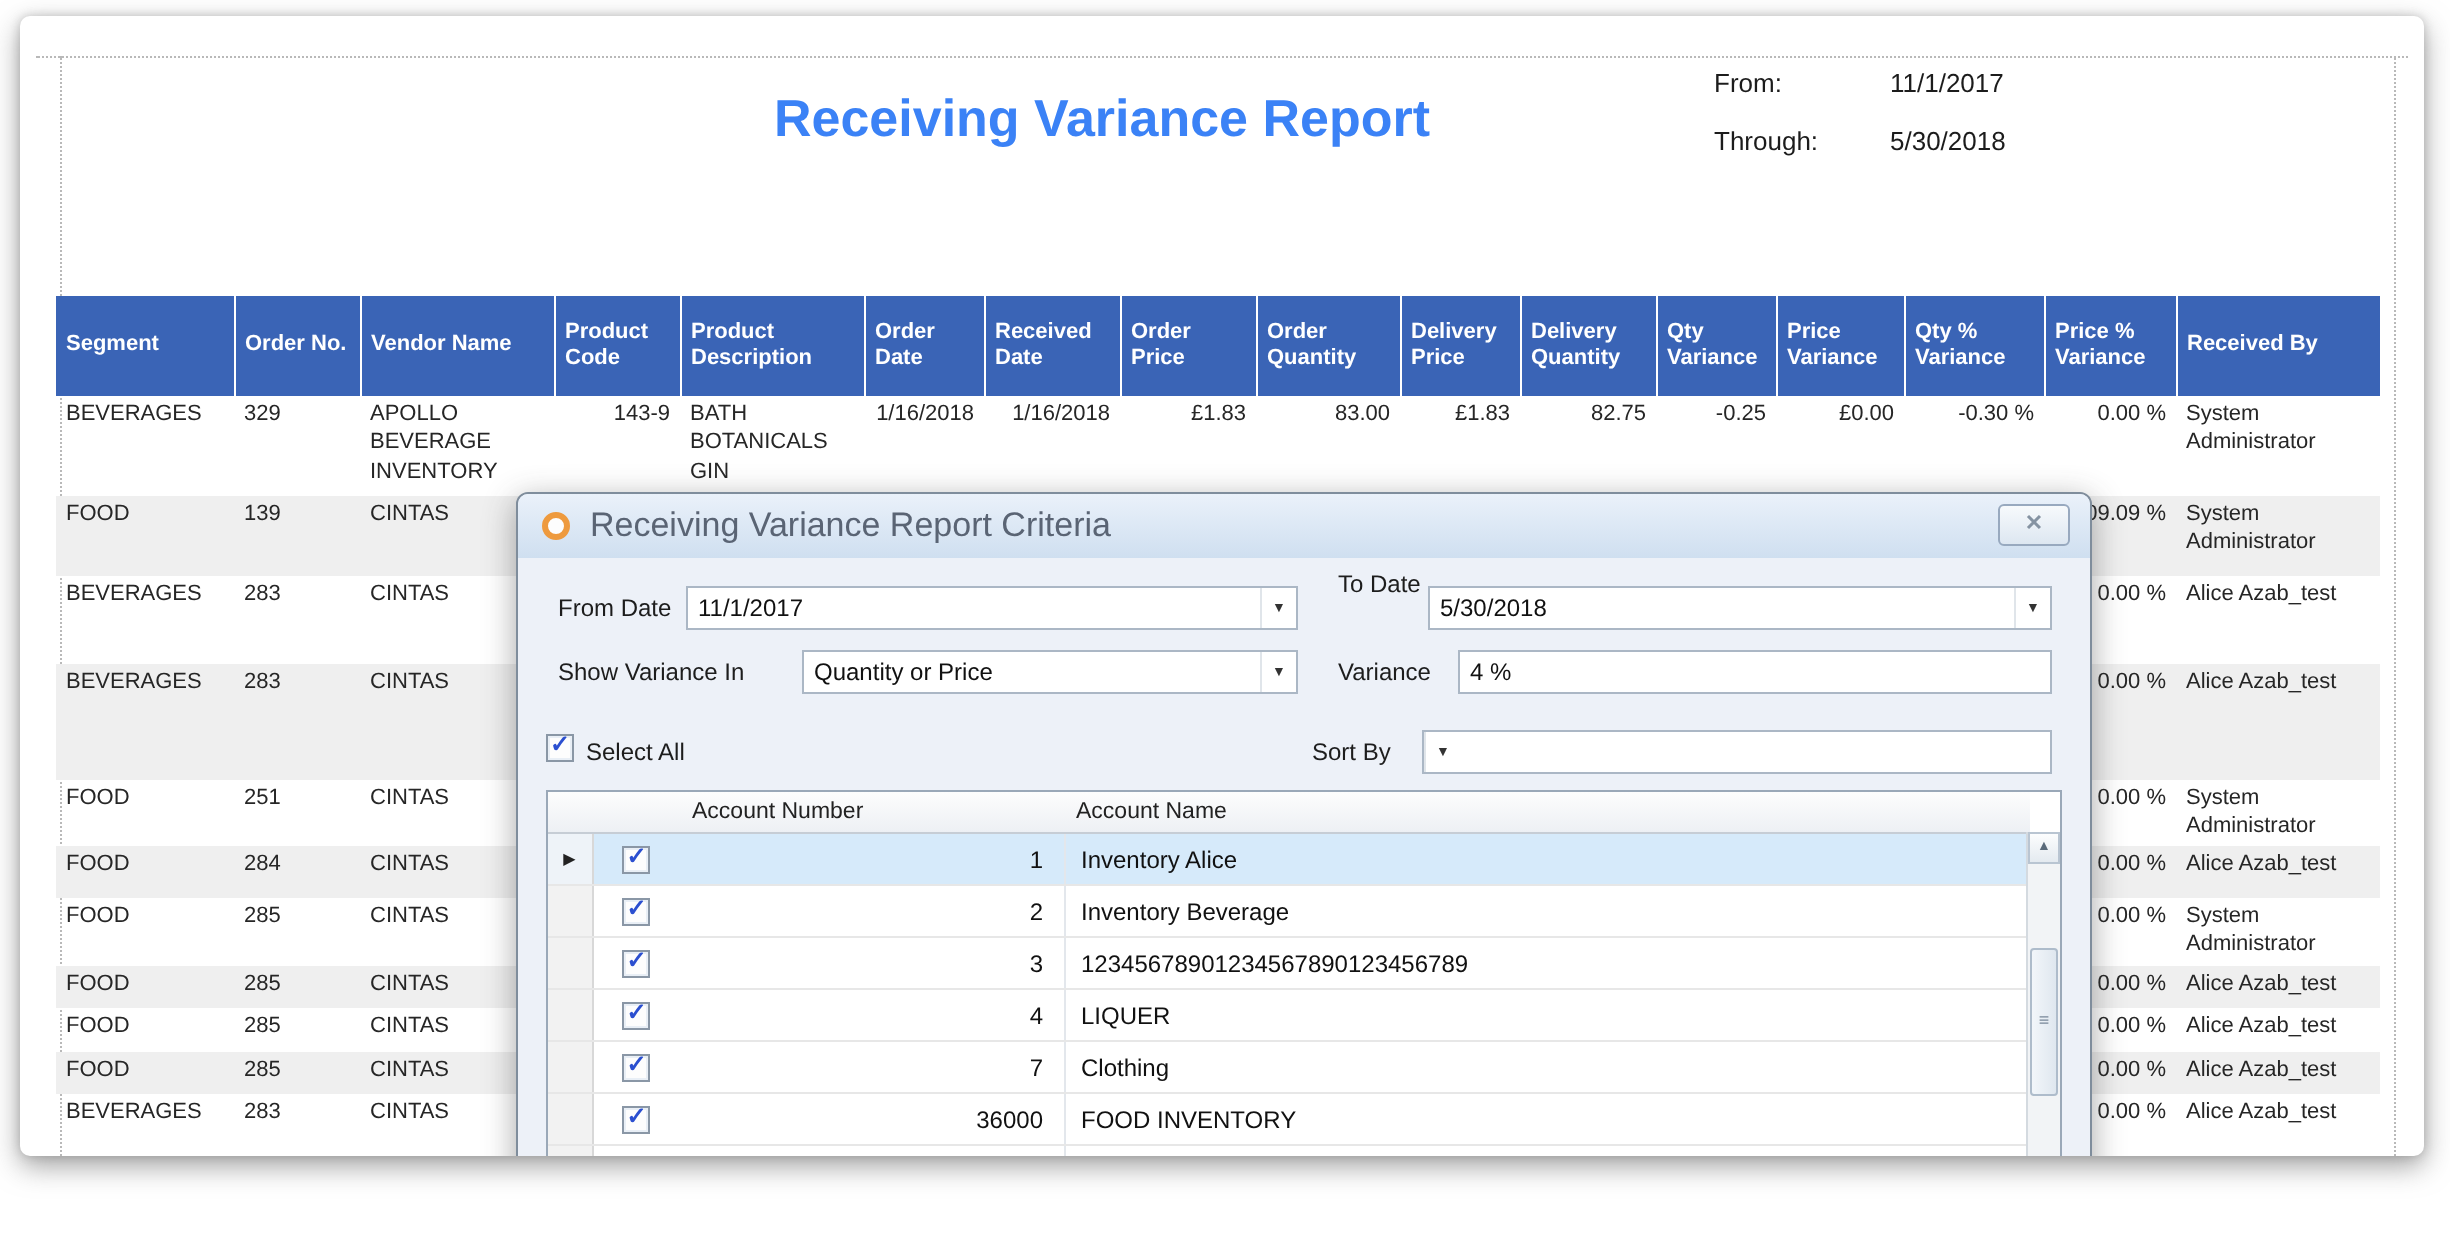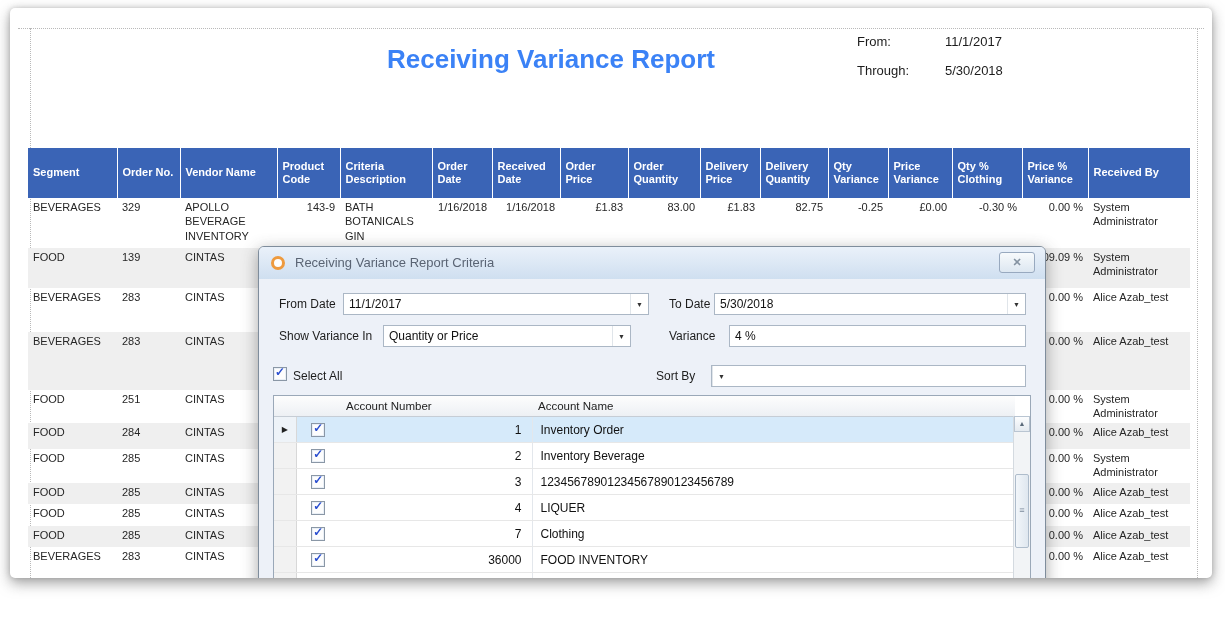--- a/index.html
+++ b/index.html
@@ -48,21 +48,21 @@
   table.report tbody tr:nth-child(11){height:26px}
 
   
   .dialog{position:absolute;left:248px;top:238px;width:786px;height:400px;
     border:1px solid #7f8d9c;border-radius:6px 6px 0 0;background:#edf1f8;
     box-shadow:0 4px 16px rgba(60,60,60,.45);}
   .dlg-titlebar{position:absolute;top:0;left:0;right:0;height:32px;border-radius:5px 5px 0 0;
     background:linear-gradient(#eaf1fa,#cfdff0);border-bottom:1px solid #bcc9da;}
   .dlg-badge{position:absolute;left:12px;top:9px;width:12px;height:12px;border-radius:50%;
     border:3px solid #ee9a3e;background:#fdfdfd;box-sizing:border-box;width:14px;height:14px;}
-  .dlg-title{position:absolute;left:36px;top:0;line-height:32px;font-size:13px;color:#5a6474;}
+  .dlg-title{position:absolute;left:36px;top:0;line-height:32px;font-size:17px;color:#5a6474;}
   .dlg-close{position:absolute;right:10px;top:5px;width:36px;height:21px;border:1px solid #98a9bf;
     border-radius:3px;background:linear-gradient(#f7fafc,#dde7f1);text-align:center;padding:0;
     font-size:11px;font-weight:bold;color:#8593a2;line-height:19px;cursor:default;}
   .dlg-body{position:absolute;top:32px;left:0;right:0;bottom:0;background:#edf1f8;}
   .dlbl{position:absolute;height:22px;line-height:22px;font-size:12px;color:#1d1d1d;}
   .combo,.textbox{position:absolute;height:22px;background:#fff;border:1px solid #abb7c5;
     box-sizing:border-box;display:flex;align-items:center;}
   .combo .cval,.textbox .tval{flex:1;font-size:12px;color:#111;padding:0 5px;white-space:nowrap;
     overflow:hidden;}
   .combo .cbtn{width:17px;align-self:stretch;display:flex;align-items:center;justify-content:center;
@@ -135,30 +135,30 @@
         <col>
         <col>
         <col>
       </colgroup>
     <thead>
         <tr id="report-header-row">
           <th>Segment</th>
           <th>Order No.</th>
           <th>Vendor Name</th>
           <th>Product Code</th>
-          <th>Criteria Description</th>
+          <th>Product Description</th>
           <th>Order Date</th>
           <th>Received Date</th>
           <th>Order Price</th>
           <th>Order Quantity</th>
           <th>Delivery Price</th>
           <th>Delivery Quantity</th>
           <th>Qty Variance</th>
           <th>Price Variance</th>
-          <th>Qty % Clothing</th>
+          <th>Qty % Variance</th>
           <th>Price % Variance</th>
           <th>Received By</th>
         </tr>
       </thead>
     <tbody id="report-body">
         <tr>
           <td>BEVERAGES</td>
           <td>329</td>
           <td>APOLLO BEVERAGE INVENTORY</td>
           <td class="num">143-9</td>
@@ -364,28 +364,28 @@
       <span class="dlg-title">Receiving Variance Report Criteria</span>
       <button class="dlg-close"><span>✕</span></button>
     </div>
     <div class="dlg-body">
 
       <span class="dlbl" style="left:20px;top:14px">From Date</span>
       <div class="combo" style="left:84px;top:14px;width:306px">
         <span class="cval">11/1/2017</span>
         <span class="cbtn">▼</span>
       </div>
-      <span class="dlbl" style="left:410px;top:14px">To Date</span>
+      <span class="dlbl" style="left:410px;top:2px">To Date</span>
       <div class="combo" style="left:455px;top:14px;width:312px">
         <span class="cval">5/30/2018</span>
         <span class="cbtn">▼</span>
       </div>
 
       <span class="dlbl" style="left:20px;top:46px">Show Variance In</span>
-      <div class="combo" style="left:124px;top:46px;width:248px">
+      <div class="combo" style="left:142px;top:46px;width:248px">
         <span class="cval">Quantity or Price</span>
         <span class="cbtn">▼</span>
       </div>
       <span class="dlbl" style="left:410px;top:46px">Variance</span>
       <div class="textbox" style="left:470px;top:46px;width:297px">
         <span class="tval">4 %</span>
       </div>
 
       <span class="cb" style="position:absolute;left:14px;top:88px">
         <span class="tick">✓</span>
@@ -410,21 +410,21 @@
               <th></th>
               <th>Account Number</th>
               <th>Account Name</th>
             </tr>
           </thead>
           <tbody id="accounts-body">
               <tr class="sel">
                 <td class="marker">▶</td>
                 <td class="chk"><span class="cb"><span class="tick">✓</span></span></td>
                 <td class="anum">1</td>
-                <td class="aname">Inventory Order</td>
+                <td class="aname">Inventory Alice</td>
               </tr>
               <tr>
                 <td class="marker"></td>
                 <td class="chk"><span class="cb"><span class="tick">✓</span></span></td>
                 <td class="anum">2</td>
                 <td class="aname">Inventory Beverage</td>
               </tr>
               <tr>
                 <td class="marker"></td>
                 <td class="chk"><span class="cb"><span class="tick">✓</span></span></td>

